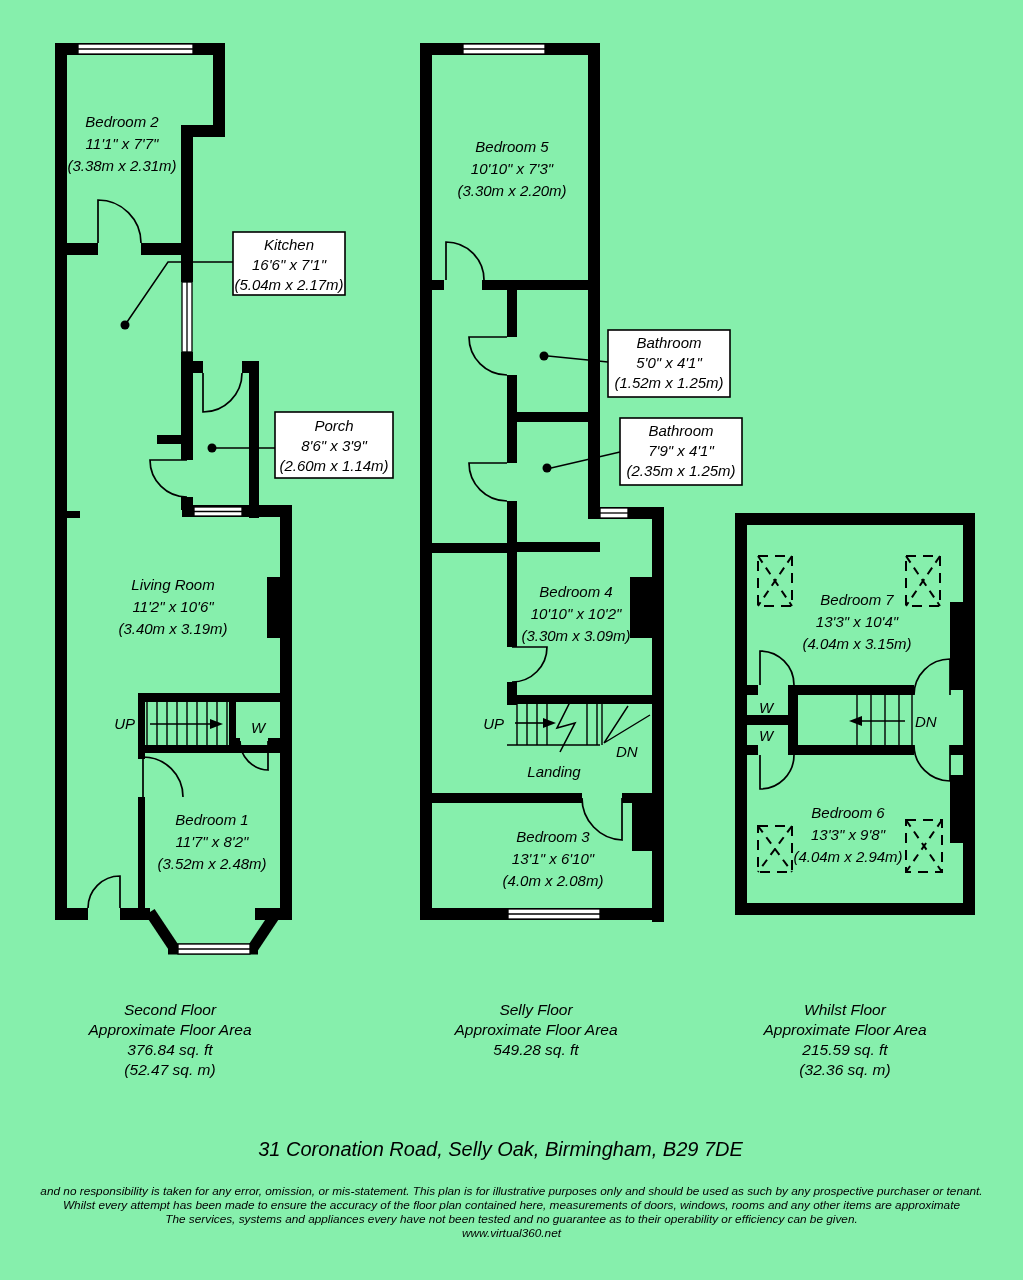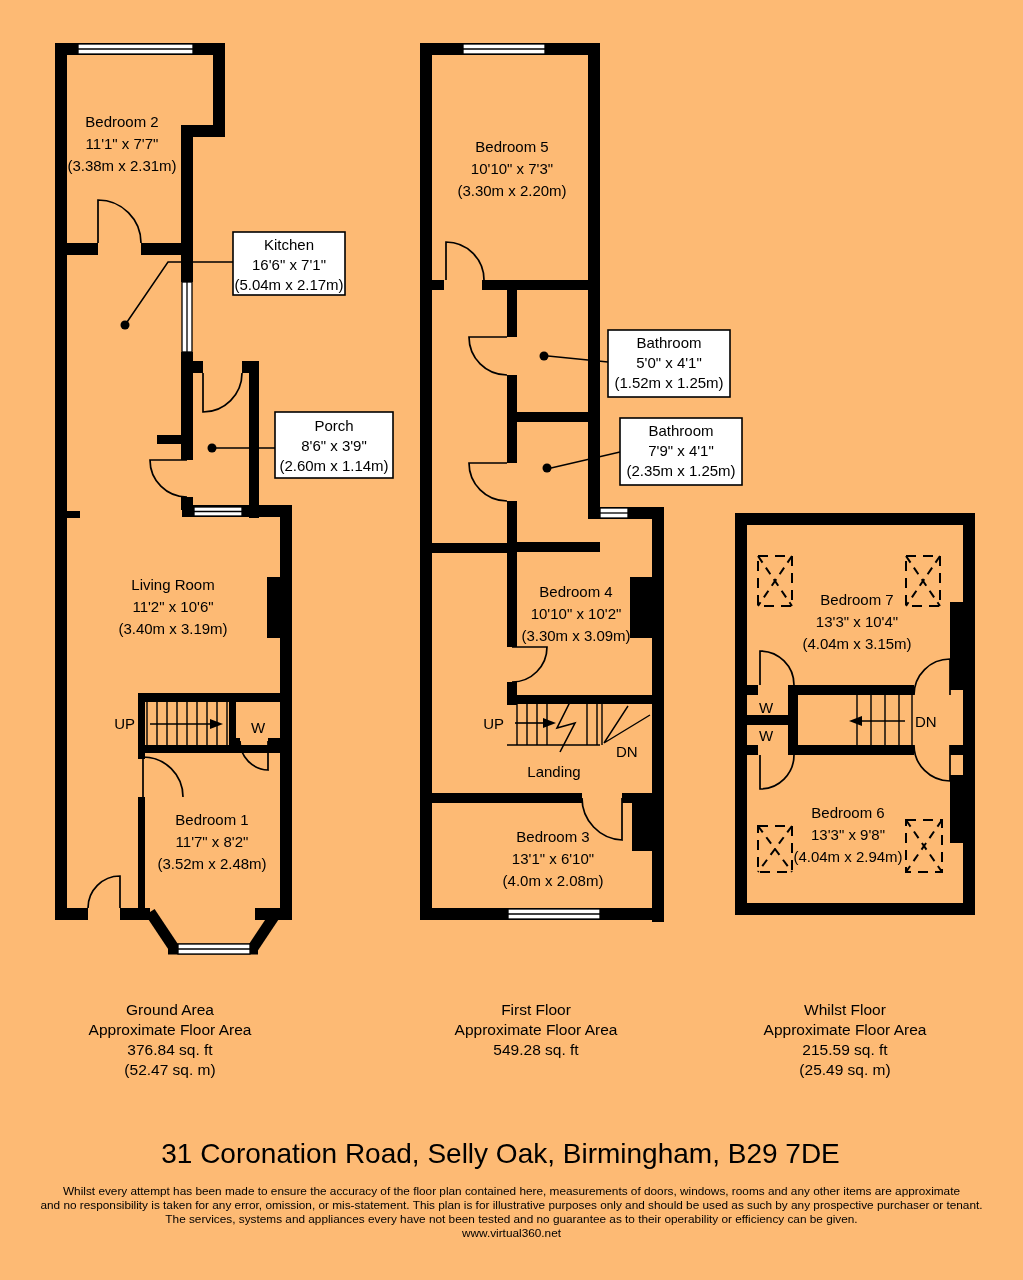--- a/index.html
+++ b/index.html
@@ -1,35 +1,35 @@
 <!DOCTYPE html>
 <html><head>
 <meta charset="utf-8">
 <style>
   html,body{margin:0;padding:0;background:#fff;}
-  .page{position:relative;width:1023px;height:1280px;background:#fdba74;overflow:hidden;
-        font-family:"Liberation Sans", sans-serif;color:#000;}
+  .page{position:relative;width:1023px;height:1280px;background:#86efac;overflow:hidden;
+        font-family:"Liberation Sans", sans-serif;color:#000;font-style:italic;}
   svg{display:block;}
   .wall{fill:#000;stroke:none;}
   .door{fill:none;stroke:#000;stroke-width:1.7;}
   .win{fill:#fff;stroke:#000;stroke-width:1.3;}
   .winline{stroke:#000;stroke-width:1.3;}
   .riser{stroke:#000;stroke-width:1.4;}
   .thin{fill:none;stroke:#000;stroke-width:1.6;}
   .bay{fill:none;stroke:#000;stroke-width:11;}
   .callout{fill:#fff;stroke:#000;stroke-width:1.6;}
   .leader{fill:none;stroke:#000;stroke-width:1.5;}
   .dot{fill:#000;}
   .sky{fill:none;stroke:#000;stroke-width:2;stroke-dasharray:10 7;}
   .skyx{stroke:#000;stroke-width:2;stroke-dasharray:8 6;}
   text{font-family:"Liberation Sans", sans-serif;fill:#000;}
   .room-label{font-size:15px;text-anchor:middle;}
   .small-label{font-size:15px;}
   .floor-summary{position:absolute;width:300px;text-align:center;font-size:15.5px;line-height:20px;}
-  .address{position:absolute;top:1138px;left:0;width:1001px;text-align:center;font-size:28px;}
+  .address{position:absolute;top:1138px;left:0;width:1001px;text-align:center;font-size:20px;}
   .disclaimer{position:absolute;top:1184px;left:0;width:1023px;text-align:center;
               font-size:11.8px;line-height:14px;}
 </style>
 </head>
 <body>
 
 <div class="page">
 
 <svg width="1023" height="965" viewBox="0 0 1023 965">
 
@@ -264,39 +264,39 @@
     <text class="small-label" x="766" y="741" text-anchor="middle">W</text>
     <text class="small-label" x="915" y="727">DN</text>
 
     <text class="room-label" x="848" y="818">Bedroom 6</text>
     <text class="room-label" x="848" y="840">13'3" x 9'8"</text>
     <text class="room-label" x="848" y="862">(4.04m x 2.94m)</text>
   </g>
 </svg>
 
   <div class="floor-summary" style="left:20px;top:1000px;">
-    <div>Ground Area</div>
+    <div>Second Floor</div>
     <div>Approximate Floor Area</div>
     <div>376.84 sq. ft</div>
     <div>(52.47 sq. m)</div>
   </div>
   <div class="floor-summary" style="left:386px;top:1000px;">
-    <div>First Floor</div>
+    <div>Selly Floor</div>
     <div>Approximate Floor Area</div>
     <div>549.28 sq. ft</div>
   </div>
   <div class="floor-summary" style="left:695px;top:1000px;">
     <div>Whilst Floor</div>
     <div>Approximate Floor Area</div>
     <div>215.59 sq. ft</div>
-    <div>(25.49 sq. m)</div>
+    <div>(32.36 sq. m)</div>
   </div>
 
   <div class="address">31 Coronation Road, Selly Oak, Birmingham, B29 7DE</div>
 
   <div class="disclaimer">
+    <div>and no responsibility is taken for any error, omission, or mis-statement. This plan is for illustrative purposes only and should be used as such by any prospective purchaser or tenant.</div>
     <div>Whilst every attempt has been made to ensure the accuracy of the floor plan contained here, measurements of doors, windows, rooms and any other items are approximate</div>
-    <div>and no responsibility is taken for any error, omission, or mis-statement. This plan is for illustrative purposes only and should be used as such by any prospective purchaser or tenant.</div>
     <div>The services, systems and appliances every have not been tested and no guarantee as to their operability or efficiency can be given.</div>
     <div>www.virtual360.net</div>
   </div>
 
 </div>
 
 </body></html>

